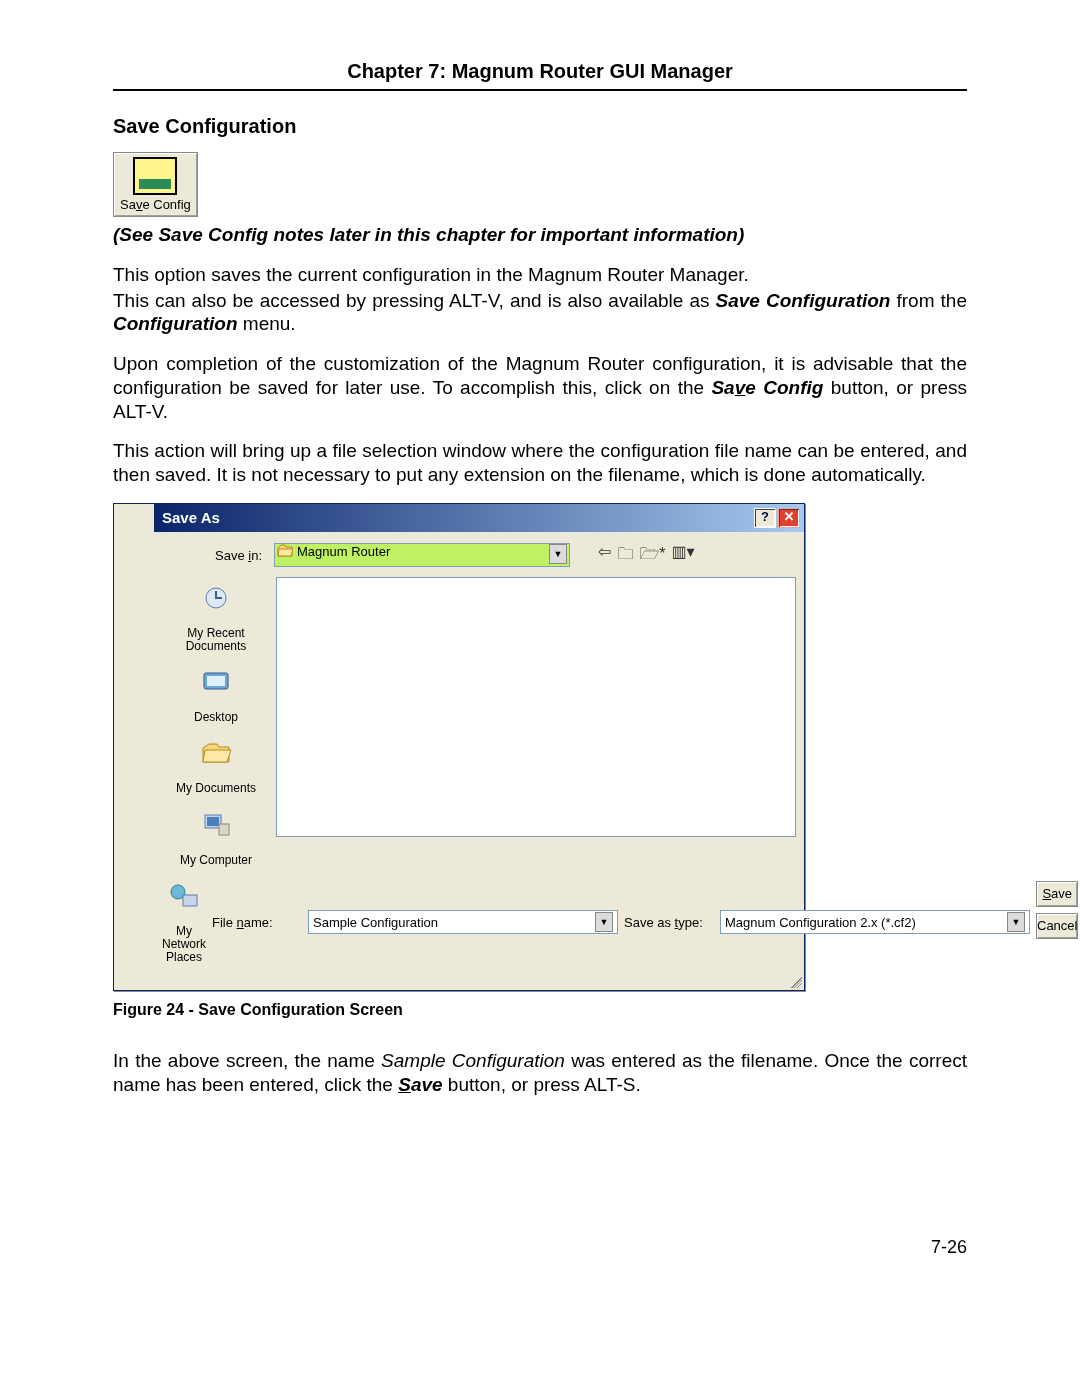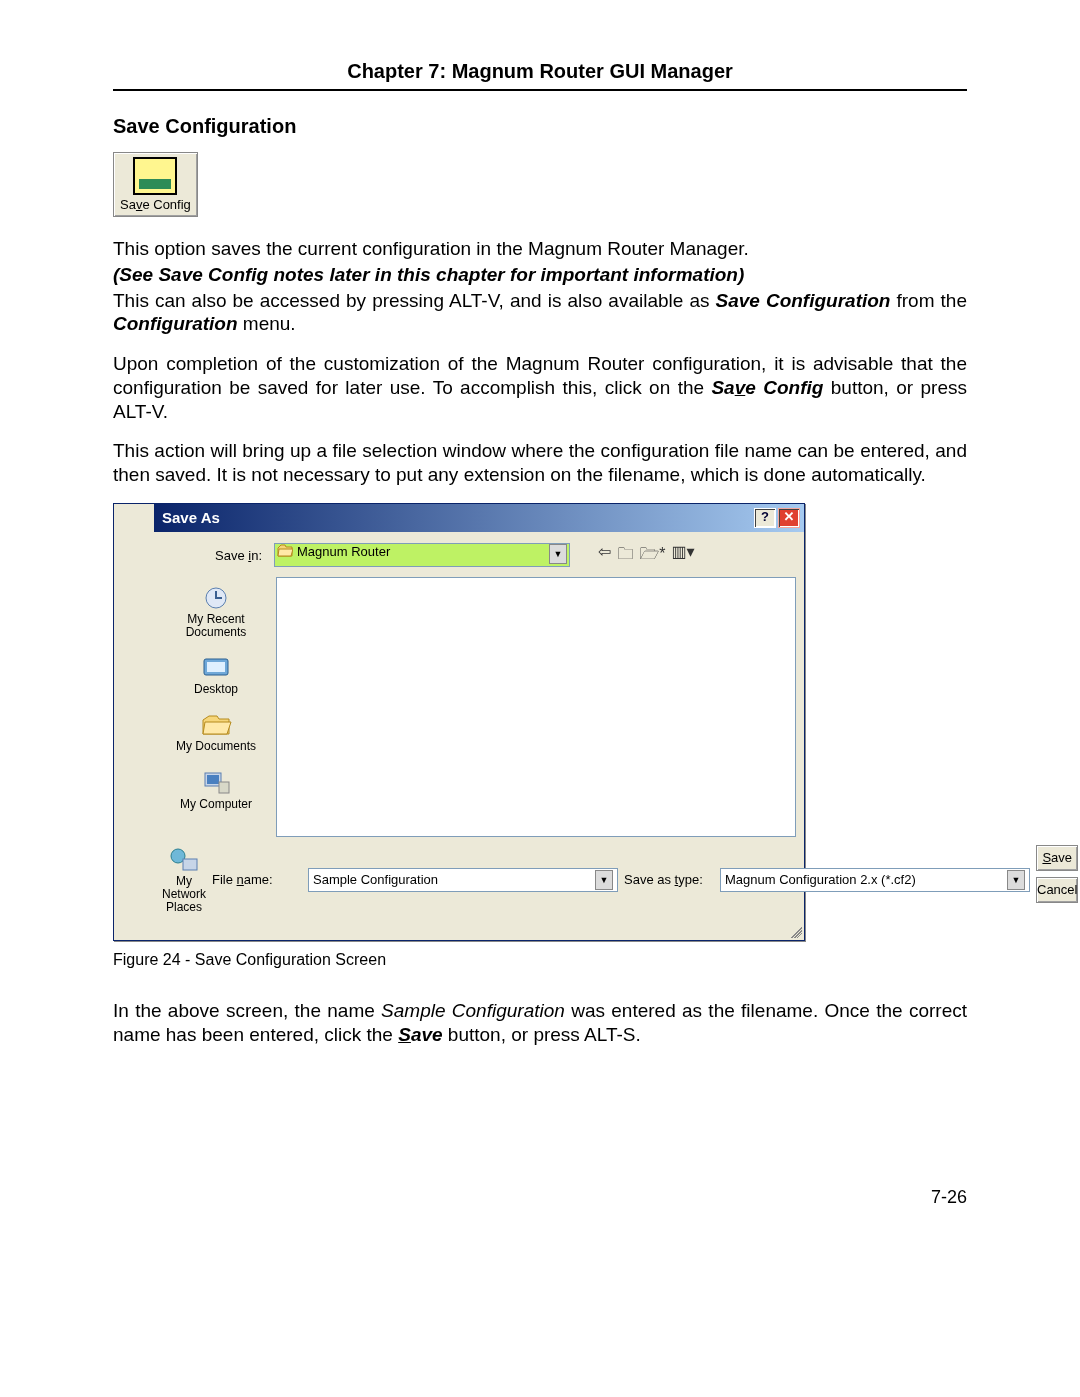--- a/index.html
+++ b/index.html
@@ -169,21 +169,21 @@
     padding: 6px 0;
     display: flex;
     flex-direction: column;
     align-items: center;
     gap: 14px;
   }
   .place {
     display: flex;
     flex-direction: column;
     align-items: center;
-    gap: 0;
+    gap: 14px;
     font-size: 12px;
     text-align: center;
     line-height: 1.1;
   }
   .place svg { width: 34px; height: 30px; }
   .filelist {
     flex: 1;
     background: #fff;
     border: 1px solid #7f9db9;
     height: 258px;
@@ -257,21 +257,21 @@
   }
   .resize .grip {
     width: 14px; height: 14px;
     background:
       linear-gradient(135deg, transparent 60%, #888 60%, #888 65%, transparent 65%),
       linear-gradient(135deg, transparent 70%, #888 70%, #888 75%, transparent 75%),
       linear-gradient(135deg, transparent 80%, #888 80%, #888 85%, transparent 85%);
   }
 
   .fig-cap {
-    font-weight: normal;
+    font-weight: bold;
     font-size: 16px;
     margin: 10px 0 30px 0;
   }
   .pagenum {
     text-align: right;
     font-size: 18px;
     margin-top: 140px;
   }
 
   
@@ -287,23 +287,23 @@
 
   <div class="sec-title">Save Configuration</div>
 
   <div class="save-config-btn">
     <div class="icon-box"></div>
     <div class="lbl">
       <span>Sa</span><span class="u">v</span><span>e Config</span>
     </div>
   </div>
 
+  <p class="body bi" style="margin-top:-14px">(See Save Config notes later in this chapter for important information)</p>
+
   <p class="body">This option saves the current configuration in the Magnum Router Manager.</p>
-
-  <p class="body bi" style="margin-top:-14px">(See Save Config notes later in this chapter for important information)</p>
 
   <p class="body" style="margin-top:-14px">
     <span>This can also be accessed by pressing ALT-V, and is also available as </span><span class="bi">Save Configuration</span><span> from the </span><span class="bi">Configuration</span><span> menu.</span>
   </p>
 
   <p class="body">
     <span>Upon completion of the customization of the Magnum Router configuration, it is advisable that the configuration be saved for later use.  To accomplish this, click on the </span><span class="bi"><span>Sa</span><span class="u">v</span><span>e Config</span></span><span> button, or press ALT-V.</span>
   </p>
 
   <p class="body">This action will bring up a file selection window where the configuration file name can be entered, and then saved.  It is not necessary to put any extension on the filename, which is done automatically.</p>

